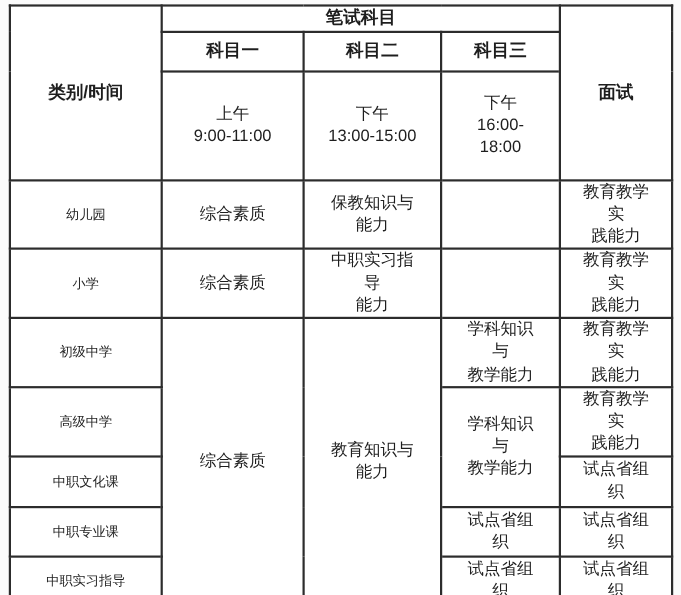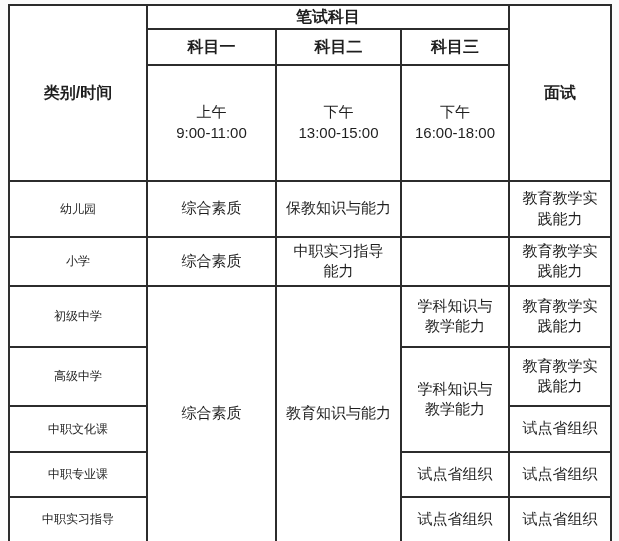--- a/index.html
+++ b/index.html
@@ -22,40 +22,40 @@
     width: 602px;
     height: 529px;
     border-collapse: collapse;
     table-layout: fixed;
     background: #ffffff;
   }
   table.schedule td, table.schedule th {
     border: 2px solid #2c2c2c;
     text-align: center;
     vertical-align: middle;
-    padding: 0 2px;
+    padding: 0 17px;
     white-space: pre-line;
     line-height: 1.35;
     overflow: hidden;
   }
   th.hdr {
     font-size: 16px;
     font-weight: bold;
   }
   td.cat {
     font-size: 12px;
     font-weight: normal;
   }
   td.data {
     font-size: 15px;
     font-weight: normal;
   }
   tr.r-title    { height: 21px; }
   tr.r-subjects { height: 36px; margin-top: 31px; }
-  tr.r-times    { height: 116px; }
+  tr.r-times    { height: 99px; }
   tr.r-kind     { height: 56px; }
   tr.r-primary  { height: 49px; }
   tr.r-junior   { height: 61px; }
   tr.r-senior   { height: 59px; }
   tr.r-vocc     { height: 46px; }
   tr.r-vocp     { height: 45px; }
   tr.r-voci     { height: 45px; }
 </style>
 </head>
 <body>

